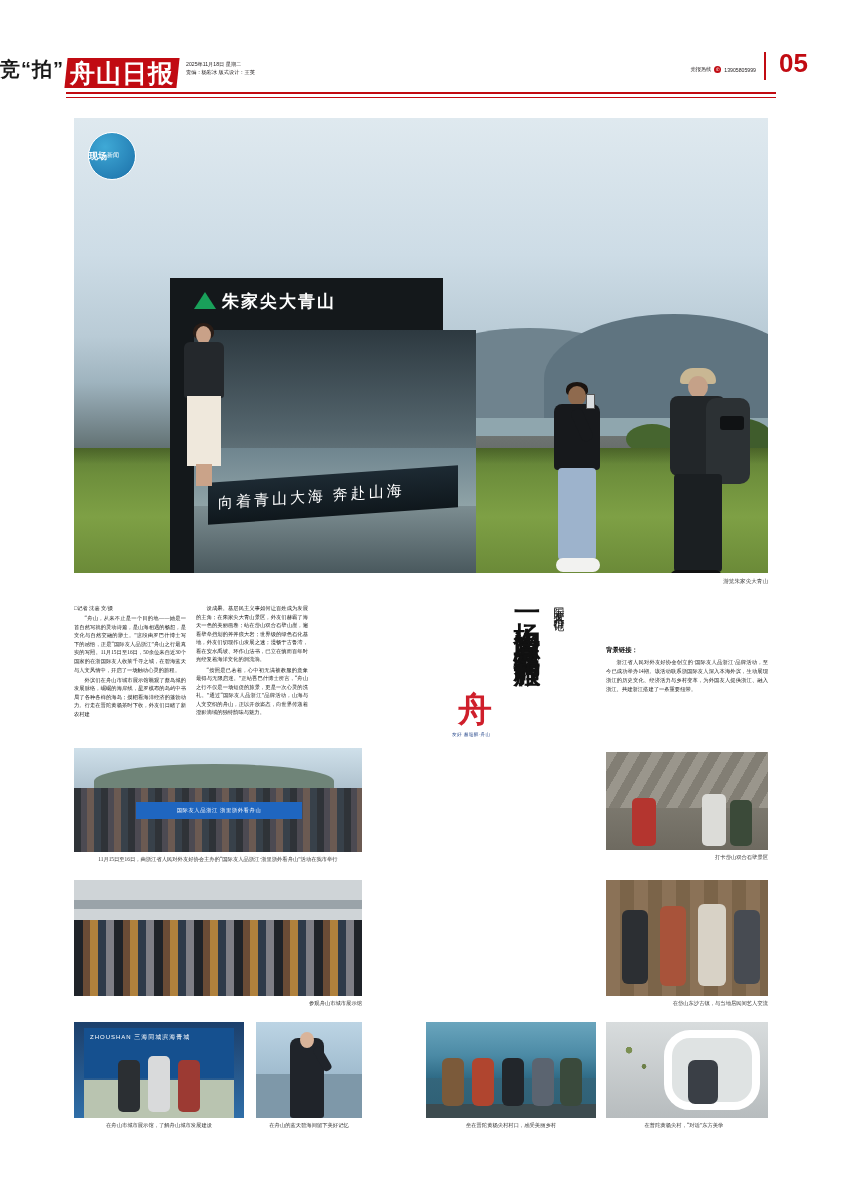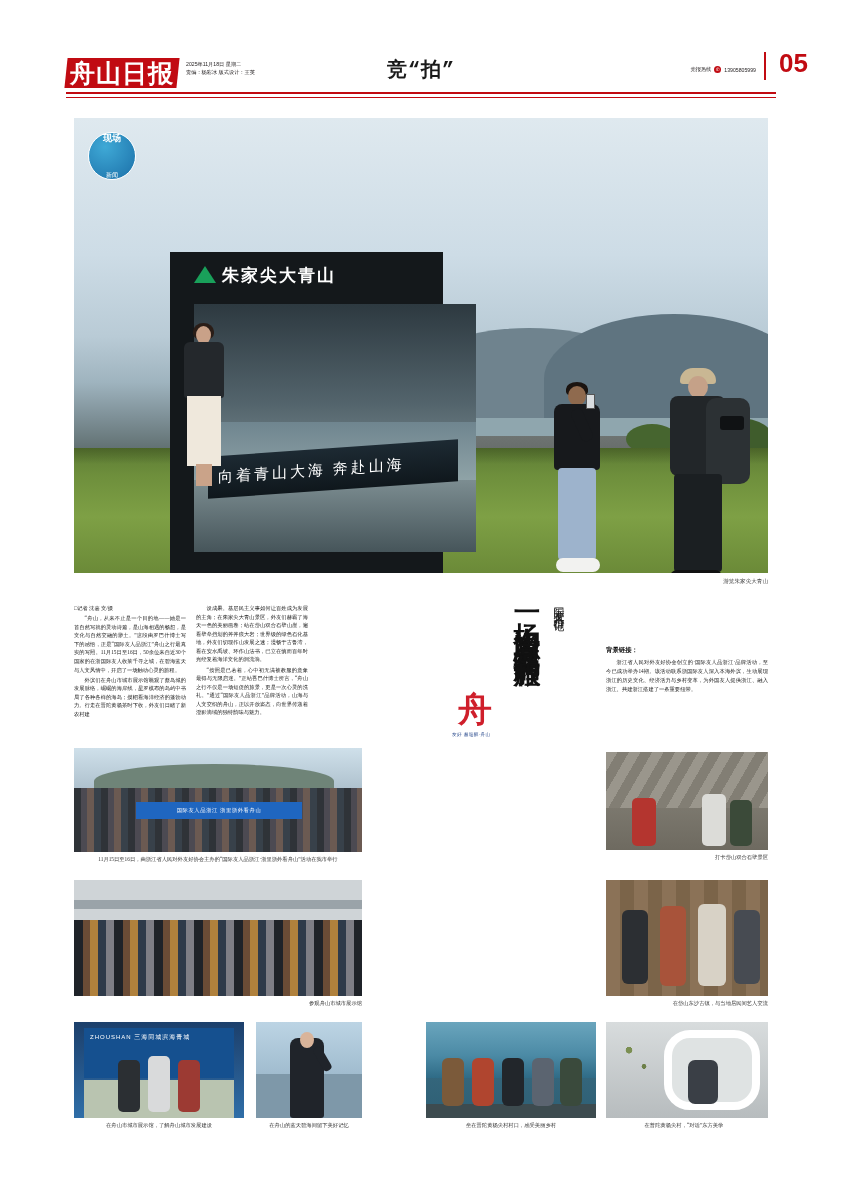--- a/index.html
+++ b/index.html
@@ -22,22 +22,22 @@
     font-size: 25px; font-weight: 700; letter-spacing: 1px;
     transform: skewX(-6deg);
   }
   .mh-logo span { transform: skewX(6deg); }
   .mh-meta {
     position: absolute; left: 186px; top: 60px;
     font-size: 5.2px; color: #231f20; line-height: 1.55;
   }
   .mh-title {
     position: absolute; left: 0; top: 56px; width: 842px;
-    text-align: center;
-    font-family: Liberation Mono, monospace;
+    text-align: left;
+    font-family: Liberation Sans, sans-serif;
     font-size: 20px; font-weight: 700; color: #1a1a1a;
     letter-spacing: 1px;
   }
   .mh-hotline {
     position: absolute; right: 86px; top: 66px;
     font-size: 5.2px; color: #231f20;
     display: flex; align-items: center; gap: 3px;
   }
   .mh-hot-dot {
     width: 7px; height: 7px; border-radius: 50%;
@@ -100,21 +100,21 @@
   .hero-kerb {
     position: absolute; left: 150px; top: 352px; width: 544px; height: 28px;
     background: linear-gradient(180deg,#c9c7bd,#a9a79c);
   }
   .hero-kerb2 {
     position: absolute; left: 150px; top: 378px; width: 544px; height: 10px;
     background: #7e8075;
   }
   
   .bb {
-    position: absolute; left: 96px; top: 134px; width: 273px; height: 330px;
+    position: absolute; left: 96px; top: 160px; width: 273px; height: 330px;
     background: #14181b;
   }
   .bb-inner {
     position: absolute; left: 24px; top: 52px; width: 282px; height: 248px;
     background: linear-gradient(180deg,#2d3940 0%,#53646c 40%,#7e8f93 70%,#46555a 100%);
     overflow: hidden;
   }
   .bb-inner:before{
     content:""; position:absolute; left:0; top:118px; width:100%; height:58px;
     background: linear-gradient(180deg,#6f858f,#8fa3a7);
@@ -168,22 +168,22 @@
 
   
   .bush { position:absolute; background:#3f5c2c; border-radius:50%; }
   .bush1 { left:630px; top:300px; width:70px; height:44px; }
   .bush2 { left:552px; top:306px; width:52px; height:30px; background:#46652f;}
 
   .hero-badge {
     position: absolute; left: 14px; top: 14px; width: 48px; height: 48px;
     border-radius: 50%;
     background: radial-gradient(circle at 35% 30%, #3fa9d6, #1b6fa8);
-    color: #fff; font-size: 6px; display: flex; flex-direction: column;
-    align-items: center; justify-content: space-between; line-height: 1.2;
+    color: #fff; font-size: 6px; display: flex; flex-direction: row;
+    align-items: center; justify-content: flex-start; line-height: 1.2;
     border: 1.5px solid #ffffff;
   }
   .hero-badge .bw { font-family: "Liberation Serif", serif; font-weight:700; font-size: 9px; }
   .hero-cap {
     position: absolute; right: 74px; top: 578px;
     font-size: 5.6px; color: #3b3b3b;
   }
 
   
   .col {

